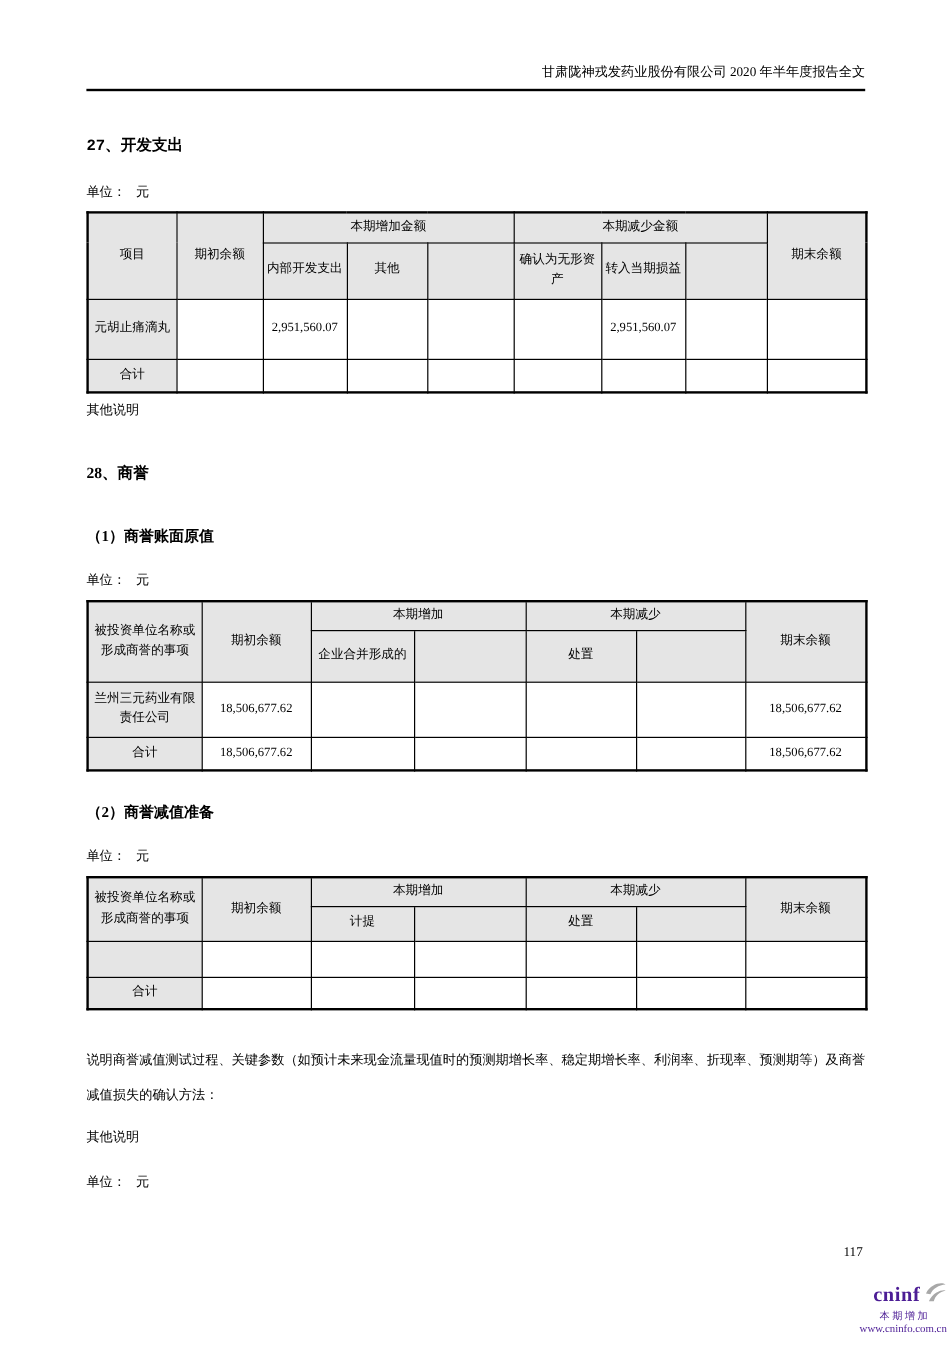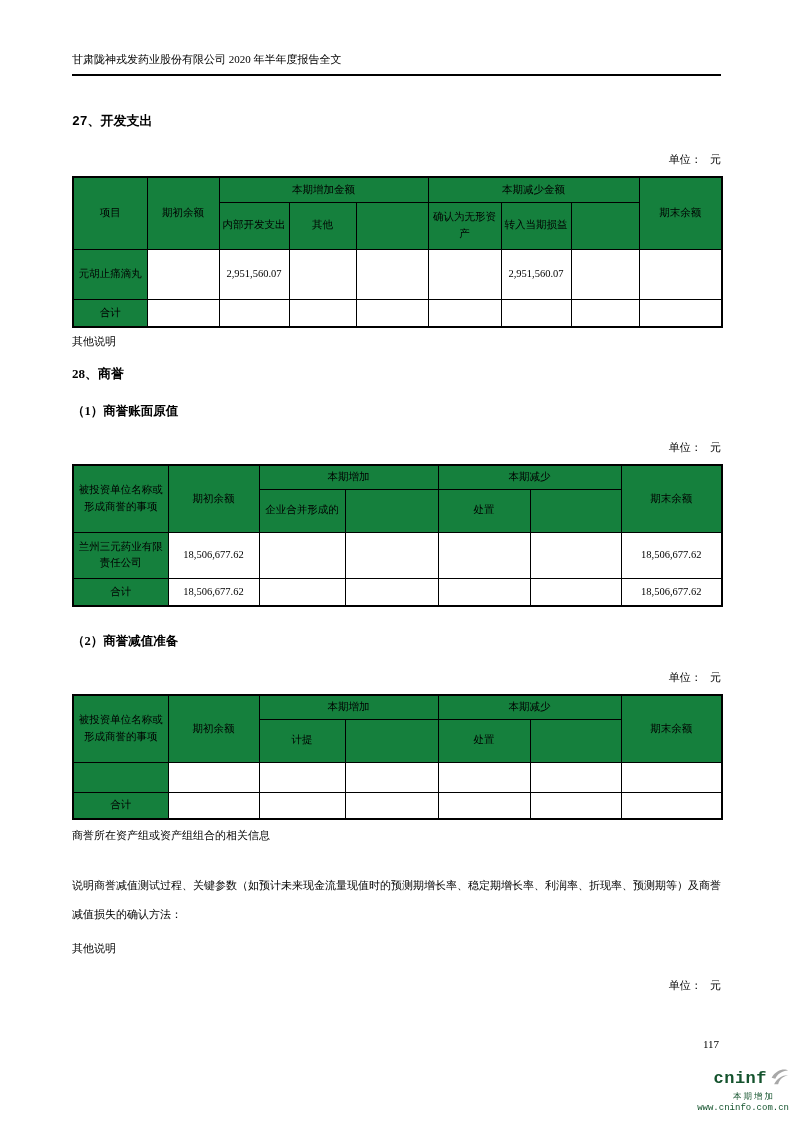--- a/index.html
+++ b/index.html
@@ -9,57 +9,58 @@
     position:relative;
     width:793px; height:1122px;
     margin:0 auto; background:#fff;
     padding:0 72px;
     overflow:hidden;
   }
   
   .doc-header {
     padding-top:52px; padding-bottom:7px;
     border-bottom:2px solid #000;
+    text-align:right;
     font-size:11px;
   }
   
   .sec-title { font-size:13px; font-weight:bold; }
   .sub-title { font-size:12.5px; font-weight:bold; }
   .mt27 { margin-top:36px;font-family:Liberation Mono, monospace; }
   .unit-line {
-    text-align:right; font-size:11px; margin-top:22px;
+    font-size:11px; margin-top:22px;
     white-space:pre;
   }
   
   table.doc-table {
     width:649px; border-collapse:collapse; table-layout:fixed;
     border:2px solid #000; margin-top:9px;
   }
   table.doc-table td {
     border:1px solid #000;
     font-size:10.5px; line-height:1.55;
     vertical-align:middle; text-align:center;
     padding:2px 3px; overflow:hidden;
   }
-  td.shade { background:#15803d; }
+  td.shade { background:#e5e5e5; }
   td.name { text-align:left; }
   td.num  { text-align:right; padding-right:3px; }
   
   .note { font-size:11px; margin-top:12px; }
   .note-wide { font-size:11px; margin-top:28px; line-height:29px; text-align:justify; }
   .notes-block { margin-top:5px; }
   
   .page-number {
     position:absolute; top:1038px; right:74px;
     font-size:11px;
   }
   .cninfo-logo {
     position:absolute; top:1068px; right:4px;
-    width:96px; text-align:right; color:#14532d;
-    font-family:Liberation Mono, monospace;
+    width:96px; text-align:right; color:#4c1d95;
+    font-family:Liberation Serif, serif;
     line-height:1.1;
   }
   .cninfo-top { display:flex; align-items:center; justify-content:flex-end; gap:2px; }
   .cninfo-word { font-size:17px; font-weight:bold; letter-spacing:0.5px; }
   .cninfo-cn { font-size:8.5px; letter-spacing:2px; margin-top:1px; margin-right:14px; }
   .cninfo-url { font-size:9px; margin-top:2px; }
 </style>
 </head>
 <body>
 
@@ -120,22 +121,22 @@
           <td></td>
           <td></td>
       <td></td>
           <td></td>
     </tr>
   </tbody>
     </table>
 
   <div class="note notes-block" style="margin-top:6px">其他说明</div>
 
-  <div class="sec-title" style="margin-top:16px">28、商誉</div>
-  <div class="sub-title" style="margin-top:20px">（1）商誉账面原值</div>
+  <div class="sec-title" style="margin-top:36px">28、商誉</div>
+  <div class="sub-title" style="margin-top:36px">（1）商誉账面原值</div>
   <div class="unit-line" style="margin-top:20px">单位：   元</div>
 
   <table class="doc-table">
     <colgroup>
       <col style="width:95px">
         <col style="width:91px">
         <col style="width:86px">
       <col style="width:93px">
         <col style="width:92px">
         <col style="width:91px">
@@ -190,21 +191,21 @@
       <col style="width:101px">
     </colgroup>
     <tbody>
         <tr style="height:24px">
       <td class="shade" rowspan="2">被投资单位名称或形成商誉的事项</td>
       <td class="shade" rowspan="2">期初余额</td>
       <td class="shade" colspan="2">本期增加</td>
       <td class="shade" colspan="2">本期减少</td>
       <td class="shade" rowspan="2">期末余额</td>
     </tr>
-    <tr style="height:43px">
+    <tr style="height:29px">
       <td class="shade">计提</td>
       <td class="shade"></td>
       <td class="shade">处置</td>
       <td class="shade"></td>
     </tr>
     <tr style="height:30px">
       <td class="shade"></td>
       <td></td>
           <td></td>
           <td></td>
@@ -217,21 +218,20 @@
       <td></td>
           <td></td>
           <td></td>
       <td></td>
           <td></td>
           <td></td>
     </tr>
   </tbody>
     </table>
 
-  <div class="note" style="margin-top:8px">商誉所在资产组或资产组组合的相关信息</div>
   <div class="note-wide">说明商誉减值测试过程、关键参数（如预计未来现金流量现值时的预测期增长率、稳定期增长率、利润率、折现率、预测期等）及商誉减值损失的确认方法：</div>
   <div class="note">其他说明</div>
 
   <div class="unit-line">单位：   元</div>
 
   <div class="page-number">117</div>
 
   <div class="cninfo-logo">
     <div class="cninfo-top">
       <span class="cninfo-word">cninf</span>

